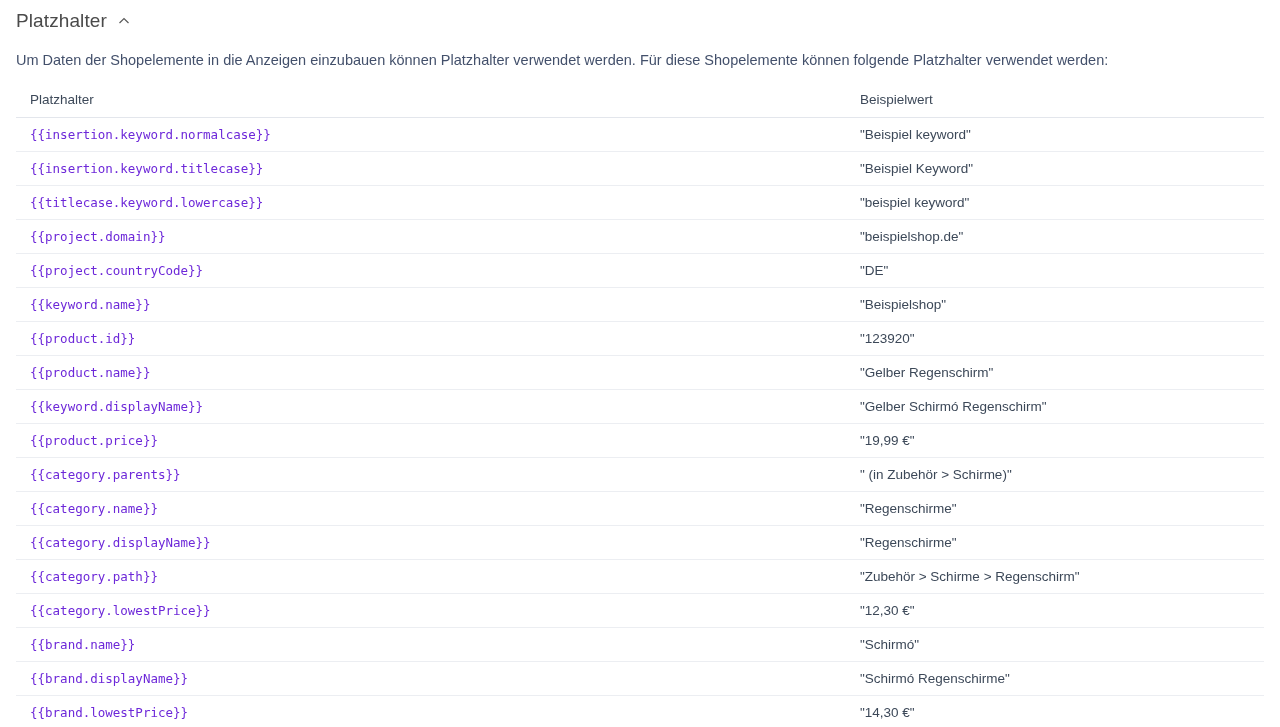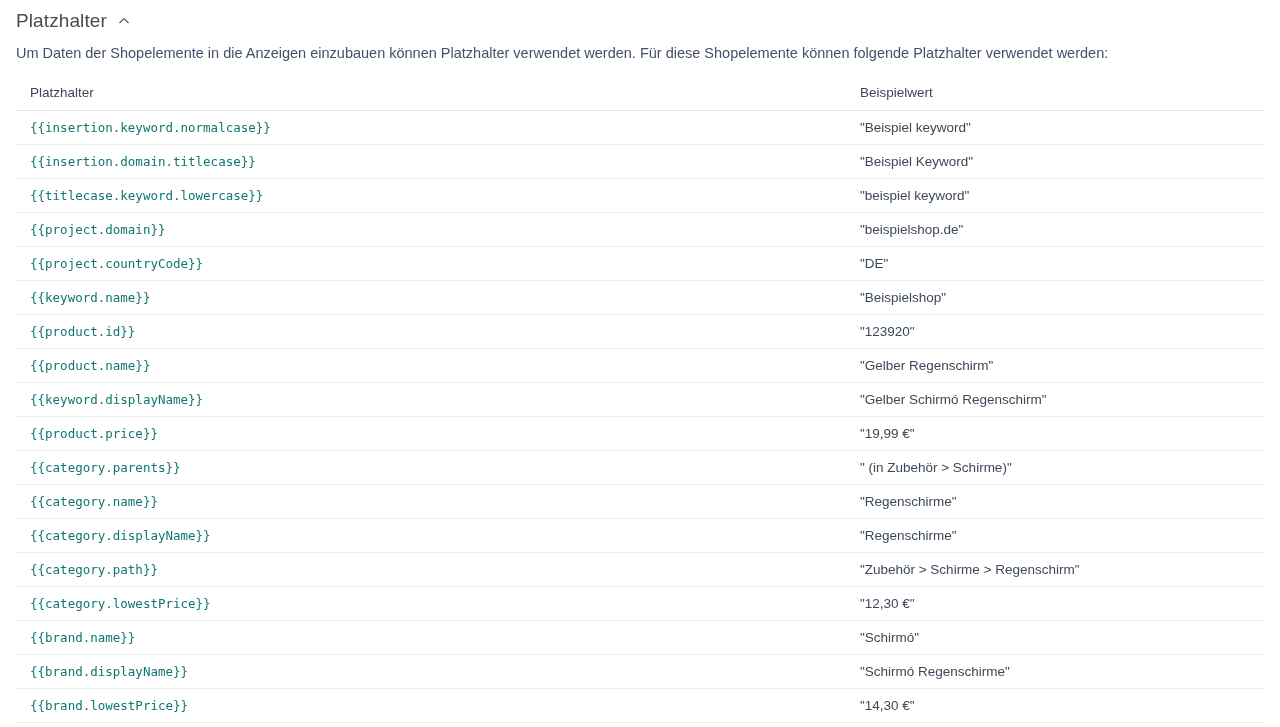--- a/index.html
+++ b/index.html
@@ -36,21 +36,21 @@
     height: 14px;
     position: relative;
     cursor: pointer;
     color: #5a5a5a;
   }
   .collapse-icon svg { display: block; }
   .intro {
     font-size: 14.5px;
     line-height: 20px;
     color: #43506b;
-    margin: 5px 0 14px 0;
+    margin: 12px 0 14px 0;
   }
   table.placeholders {
     width: 100%;
     border-collapse: collapse;
     table-layout: fixed;
   }
   table.placeholders thead th {
     text-align: left;
     font-size: 13.5px;
     font-weight: 400;
@@ -63,21 +63,21 @@
   table.placeholders th.col-example { width: 33.5%; }
   table.placeholders tbody td {
     border-bottom: 1px solid #eceef2;
     padding: 9px 0 9px 14px;
     vertical-align: middle;
     height: 32px;
   }
   td.cell-placeholder {
     font-family: "DejaVu Sans Mono", "Liberation Mono", monospace;
     font-size: 12.5px;
-    color: #0f766e;
+    color: #6d28d9;
     letter-spacing: 0px;
   }
   td.cell-example {
     font-size: 13.5px;
     color: #3c4858;
     font-family: "Liberation Sans", sans-serif;
   }
 </style>
 </head>
 <body>
@@ -101,21 +101,21 @@
         <th class="col-placeholder">Platzhalter</th>
         <th class="col-example">Beispielwert</th>
       </tr>
     </thead>
     <tbody id="table-body">
         <tr>
           <td class="cell-placeholder">{{insertion.keyword.normalcase}}</td>
           <td class="cell-example">"Beispiel keyword"</td>
         </tr>
         <tr>
-          <td class="cell-placeholder">{{insertion.domain.titlecase}}</td>
+          <td class="cell-placeholder">{{insertion.keyword.titlecase}}</td>
           <td class="cell-example">"Beispiel Keyword"</td>
         </tr>
         <tr>
           <td class="cell-placeholder">{{titlecase.keyword.lowercase}}</td>
           <td class="cell-example">"beispiel keyword"</td>
         </tr>
         <tr>
           <td class="cell-placeholder">{{project.domain}}</td>
           <td class="cell-example">"beispielshop.de"</td>
         </tr>

